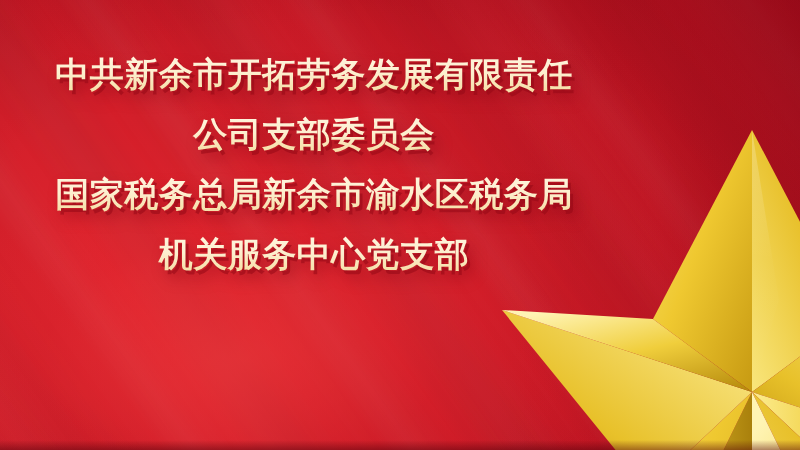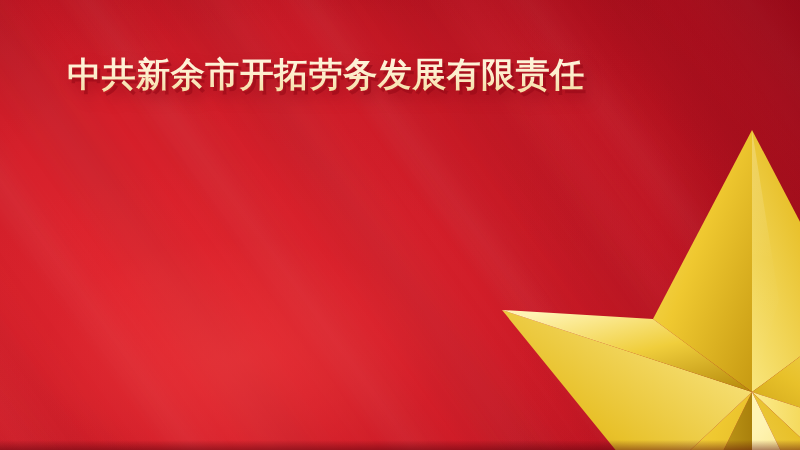--- a/index.html
+++ b/index.html
@@ -104,21 +104,21 @@
     left: 0; top: 0;
     width: 800px;
     height: 450px;
     pointer-events: none;
   }
   .star-svg { display: block; width: 800px; height: 450px; }
 
   
   .text-block {
     position: absolute;
-    left: 16px;
+    left: 4px;
     top: 44px;
     width: 620px;
     z-index: 5;
     text-align: center;
   }
   .title-line {
     font-size: 34px;
     line-height: 60px;
     font-weight: 700;
     letter-spacing: 0.5px;
@@ -198,16 +198,19 @@
         <polygon points="752,392 502,310 653,319" fill="url(#gE)"></polygon>
       </g>
 
       <polygon points="752,392 752,130 779,300" fill="url(#gShine)" opacity="0.45"></polygon>
       <polygon points="752,392 502,310 660,360" fill="url(#gShine)" opacity="0.22"></polygon>
     </svg>
   </div>
 
   <div class="text-block">
     <div class="title-line">中共新余市开拓劳务发展有限责任</div>
+    <div class="title-line">公司支部委员会</div>
+    <div class="title-line">国家税务总局新余市渝水区税务局</div>
+    <div class="title-line">机关服务中心党支部</div>
   </div>
 
   <div class="edge-dark-bottom"></div>
 </div>
 
 </body></html>

